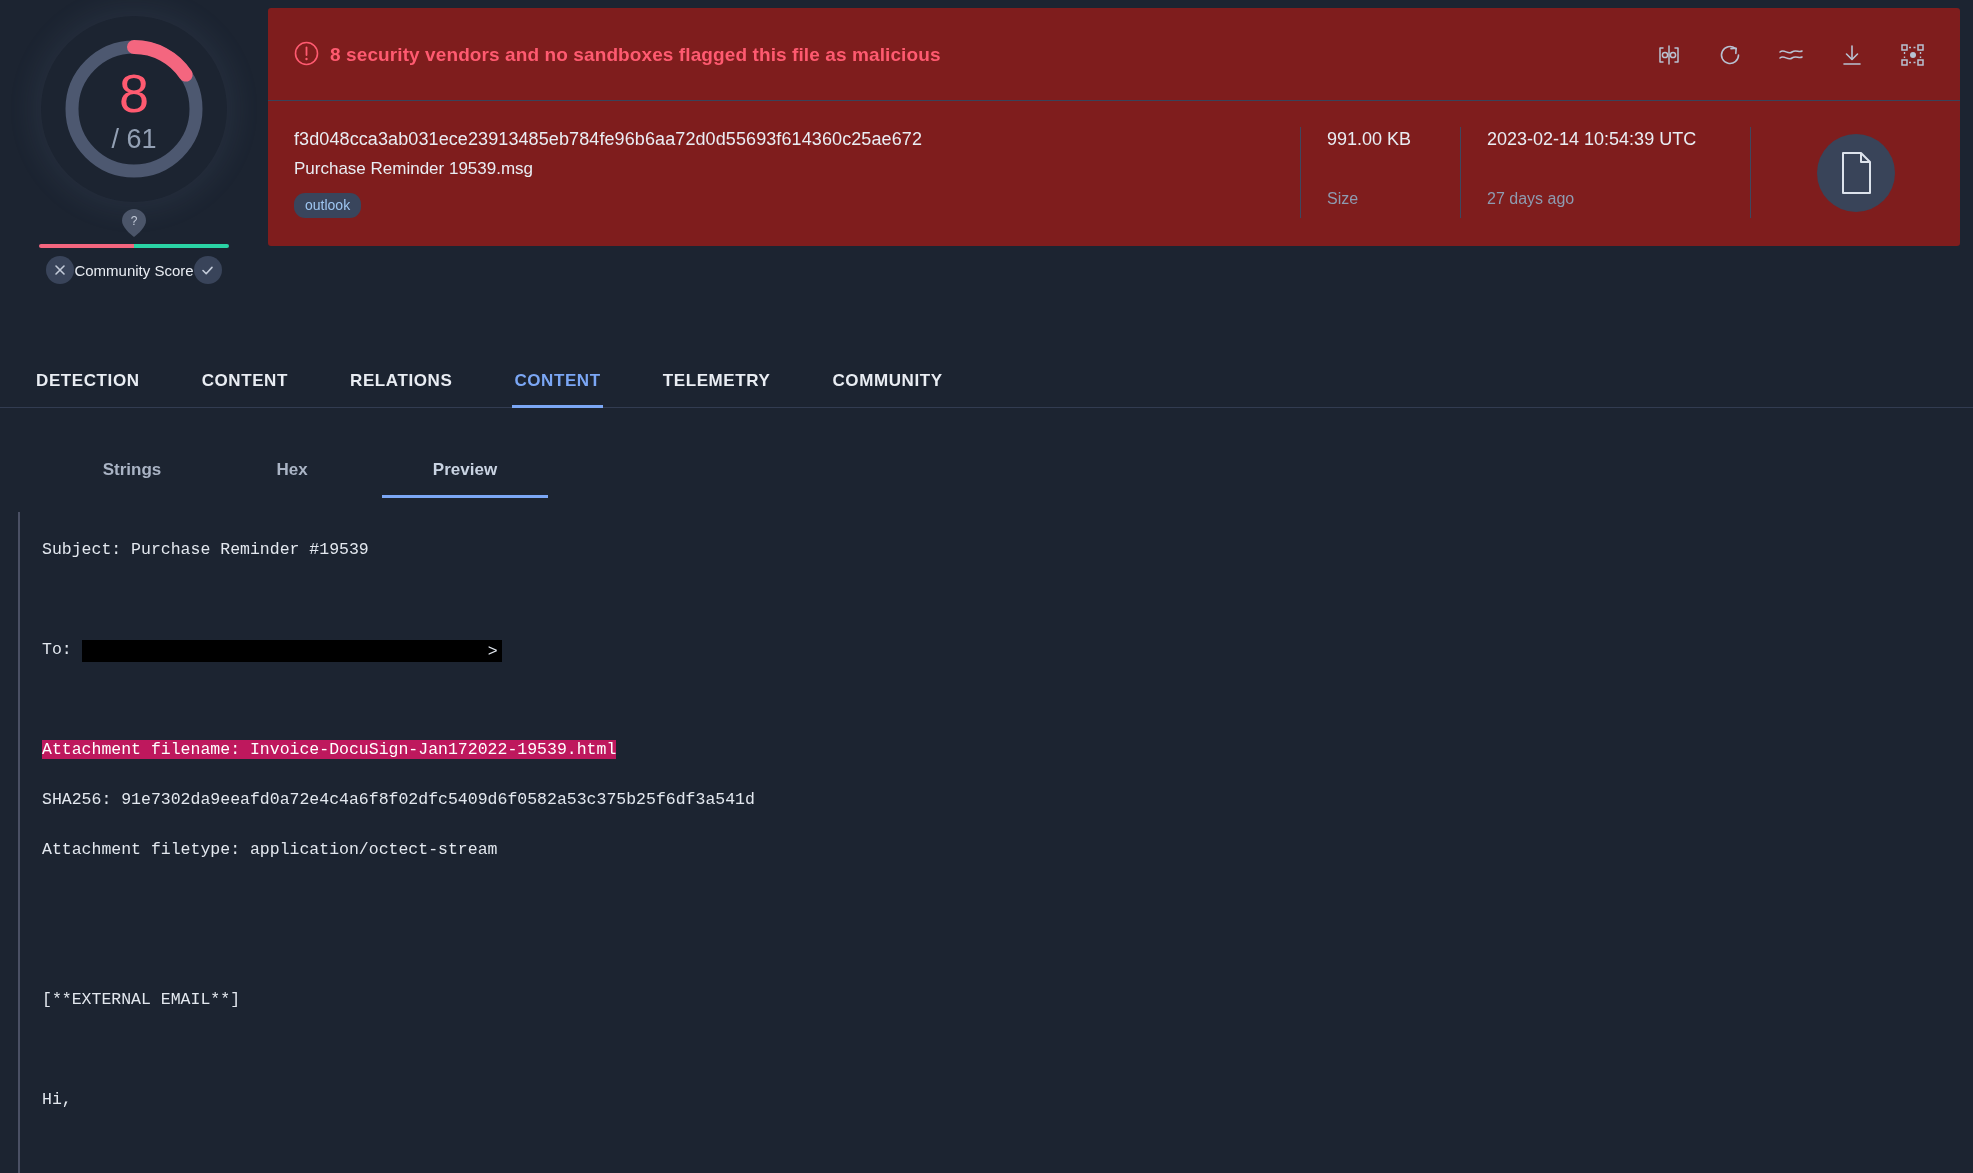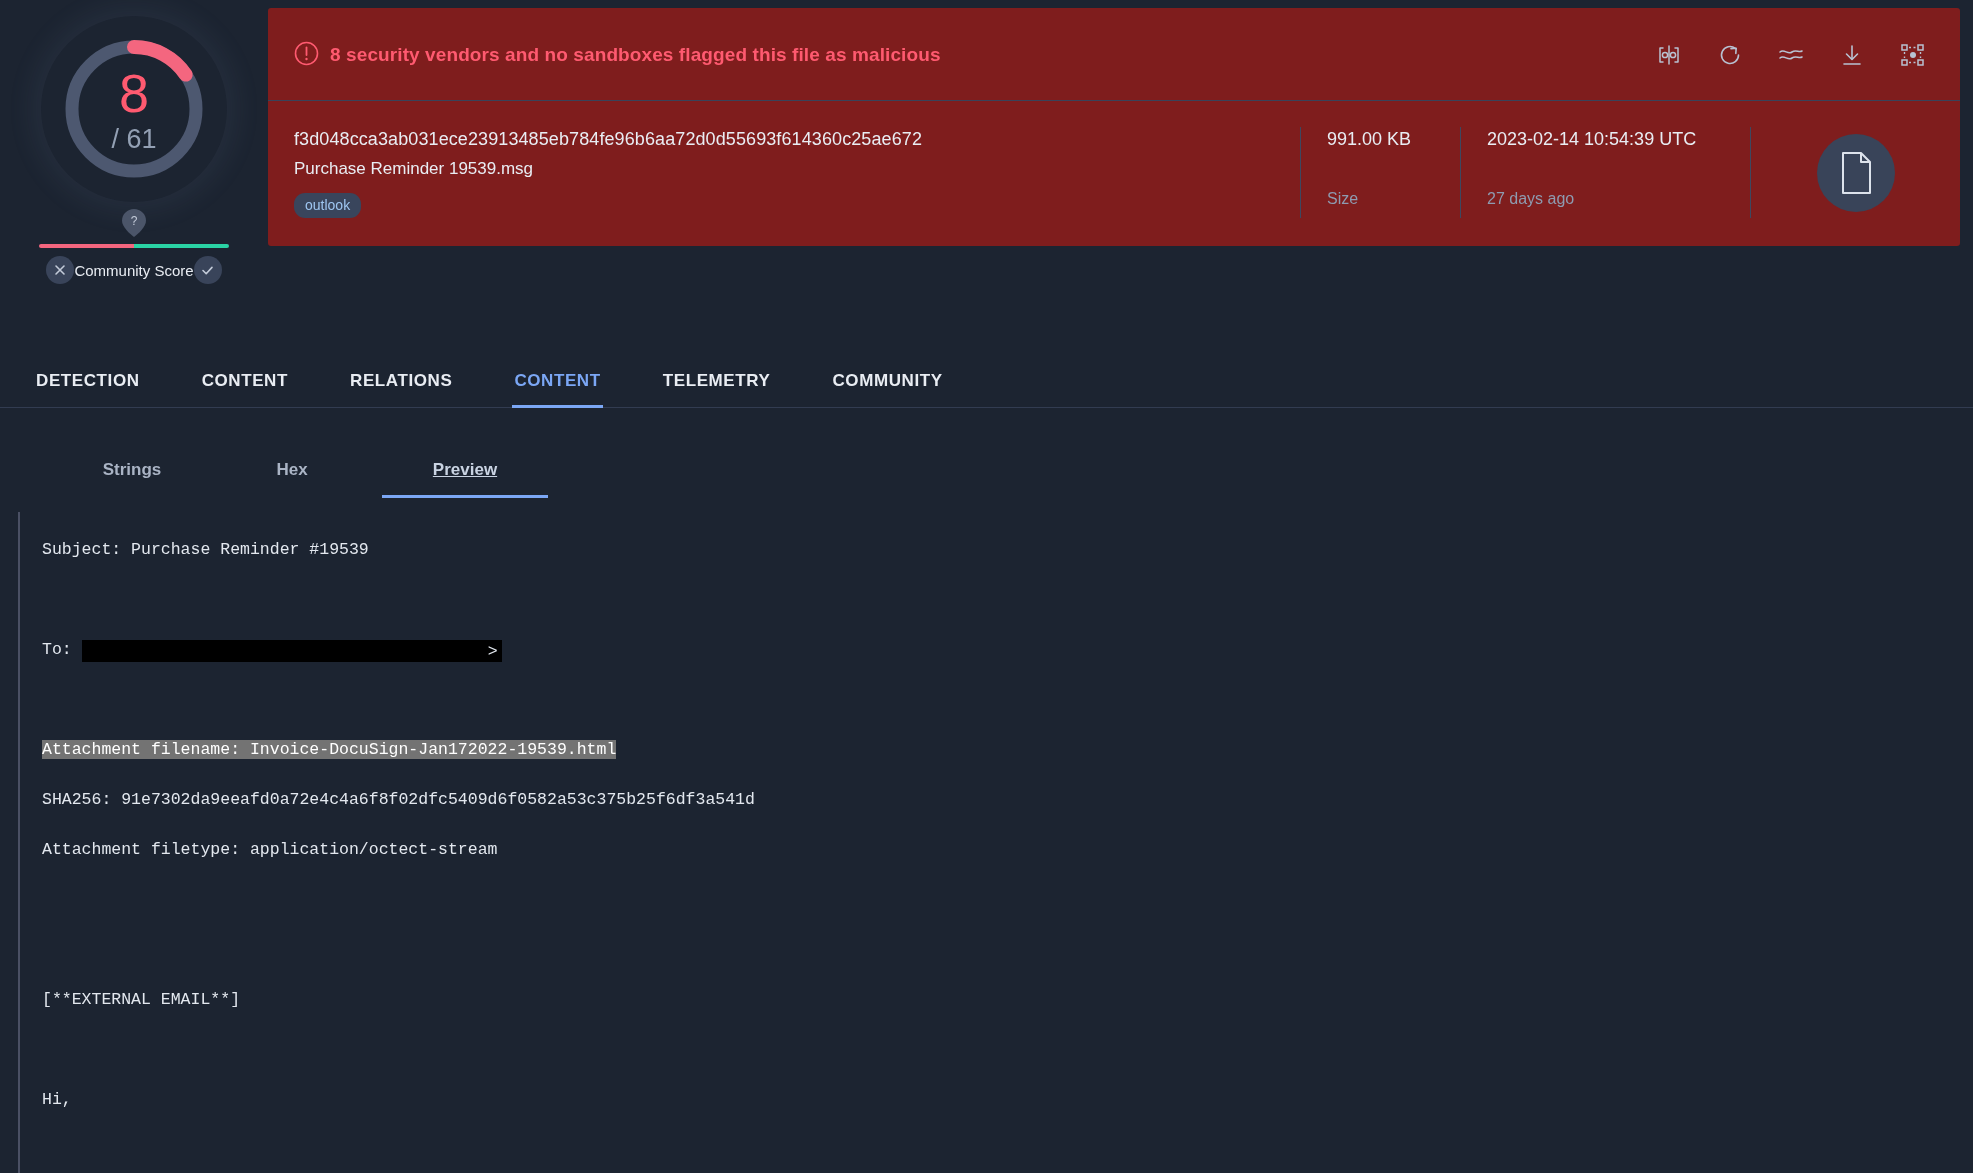--- a/index.html
+++ b/index.html
@@ -264,21 +264,21 @@
     font-size: 17px;
     font-weight: bold;
     color: #aab4c5;
     padding-bottom: 18px;
     cursor: pointer;
     position: relative;
     text-align: center;
   }
   .sub-tab.s0 { width: 120px; }
   .sub-tab.s1 { width: 140px; margin-left: 30px; }
-  .sub-tab.s2 { width: 166px; margin-left: 20px; text-decoration: underline; }
+  .sub-tab.s2 { width: 166px; margin-left: 20px; }
   .sub-tab.active { color: #c9d3e2; }
   .sub-tab.active::after {
     content: "";
     position: absolute;
     left: 0;
     right: 0;
     bottom: 0;
     height: 3px;
     background: #7ba7f5;
   }
@@ -300,21 +300,21 @@
   .preview-body {
     padding-left: 24px;
     font-family: "Liberation Mono", "DejaVu Sans Mono", monospace;
     font-size: 16.5px;
     line-height: 25px;
     color: #e3e8ef;
     white-space: pre;
   }
   .preview-body .blank { height: 25px; }
   .hl {
-    background: #737373;
+    background: #be185d;
     color: #ffffff;
   }
   .redact {
     display: inline-block;
     position: relative;
     background: #000000;
     color: transparent;
     vertical-align: bottom;
   }
   .redact .arrow {

